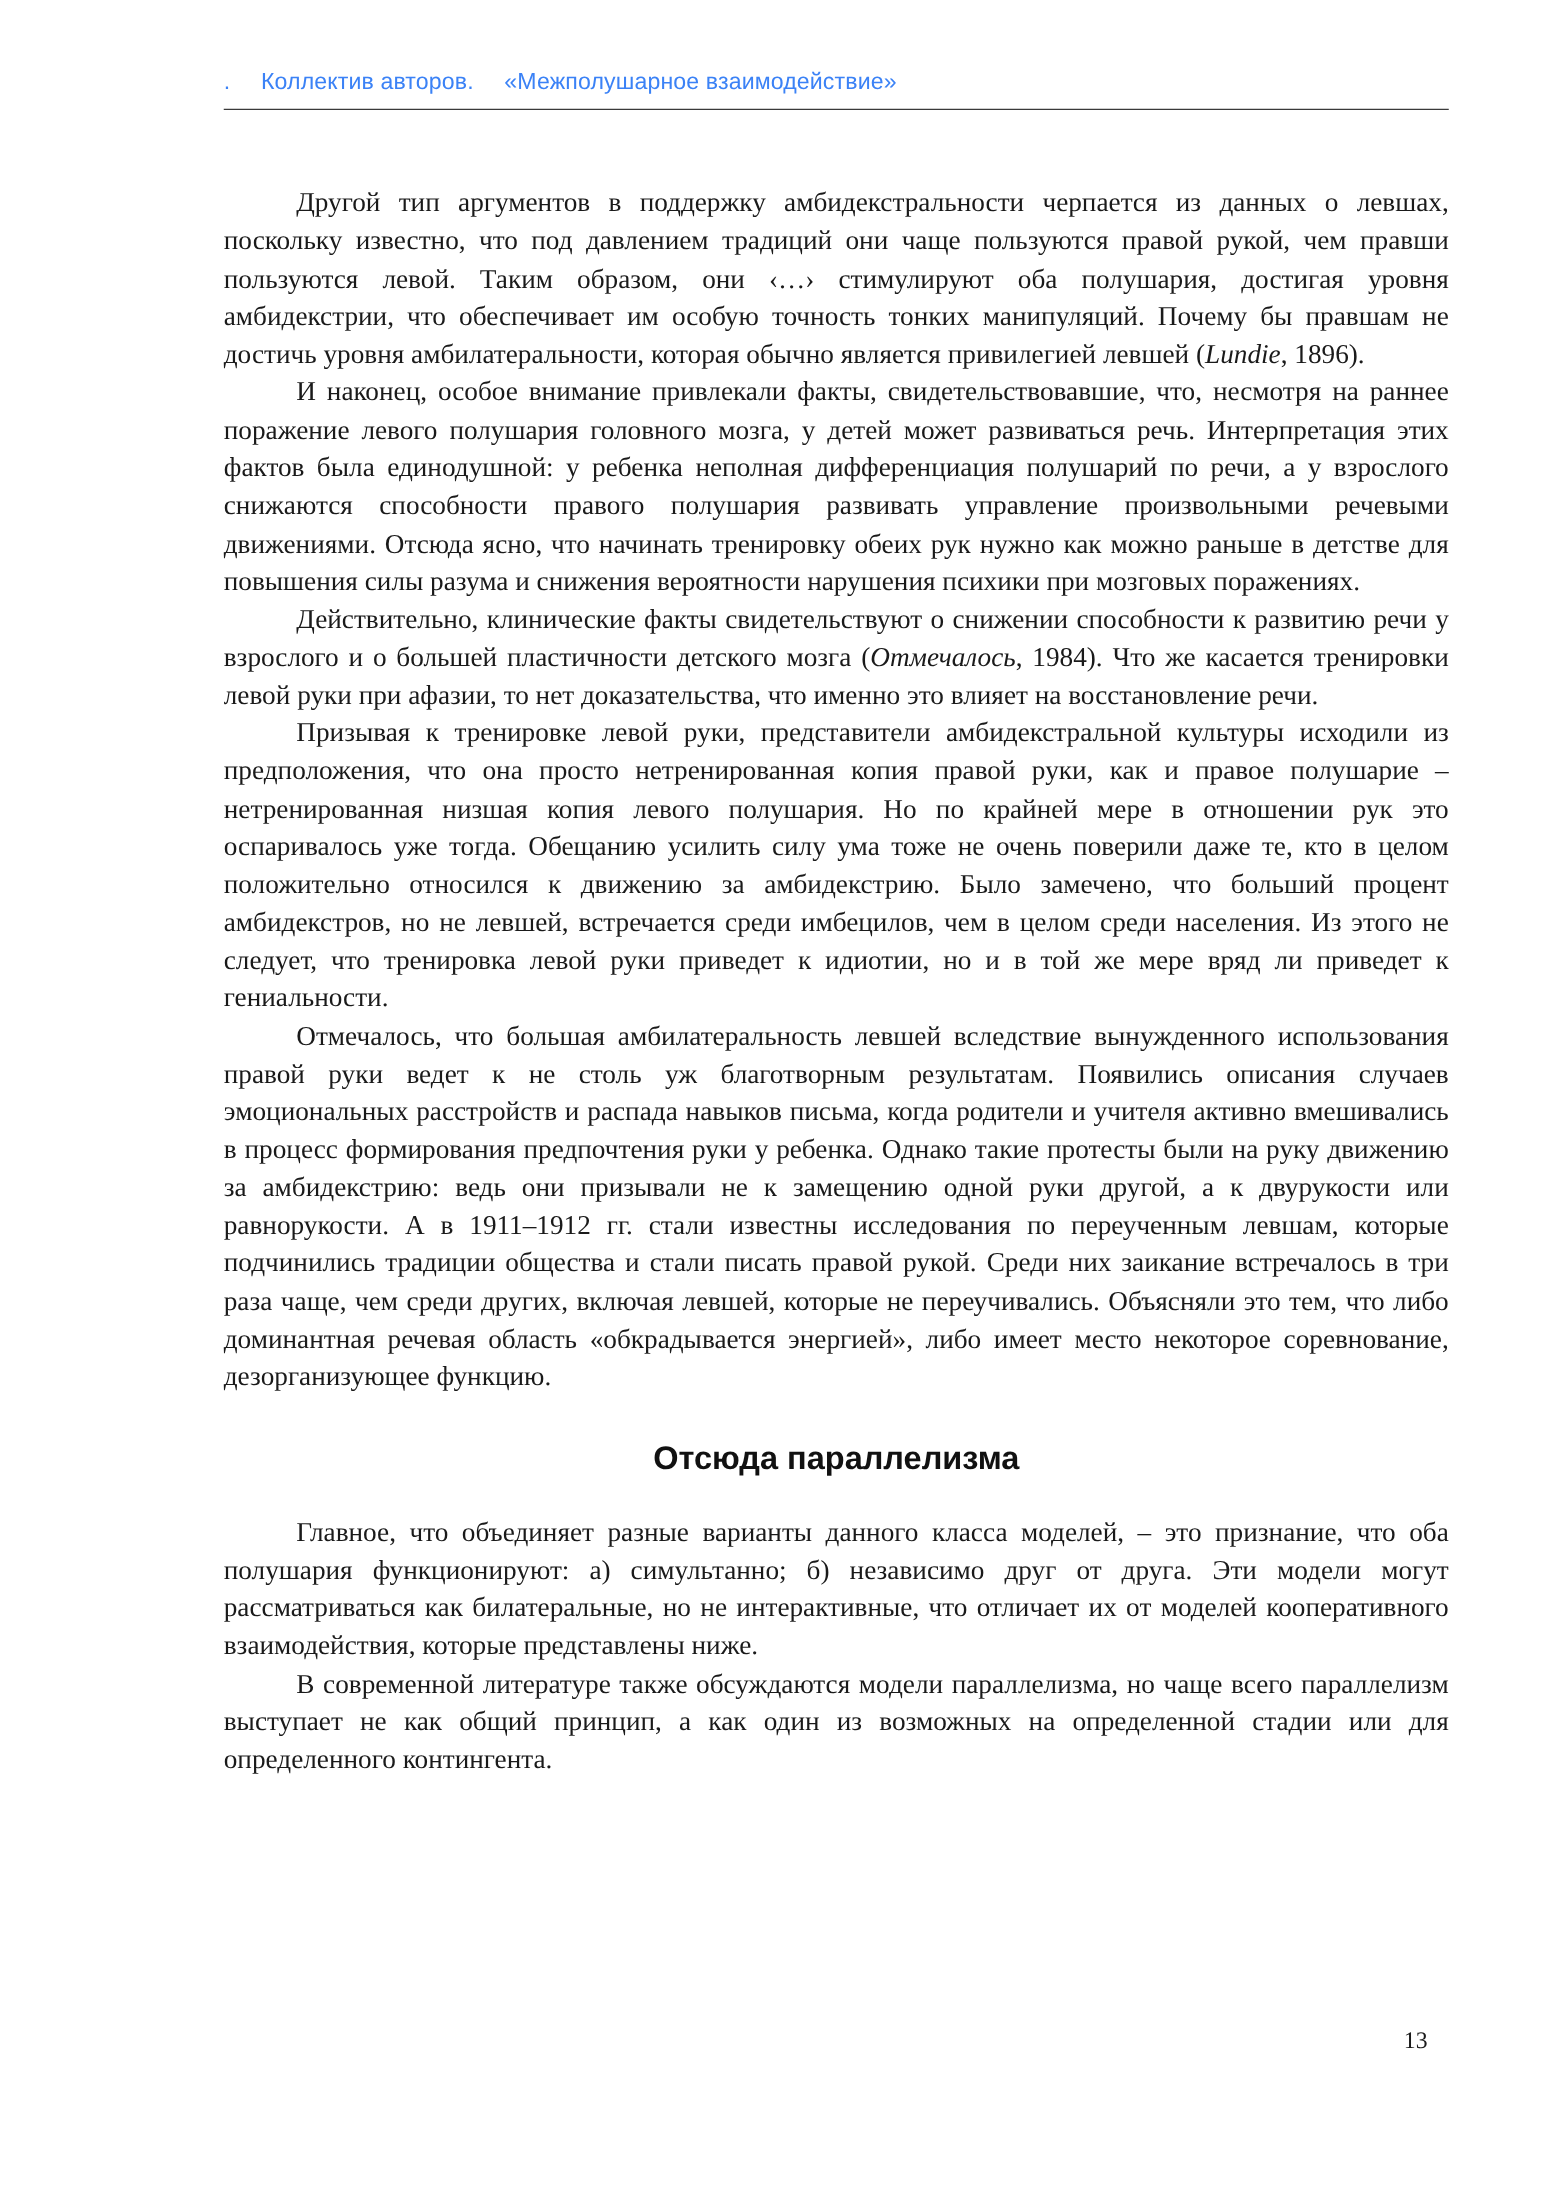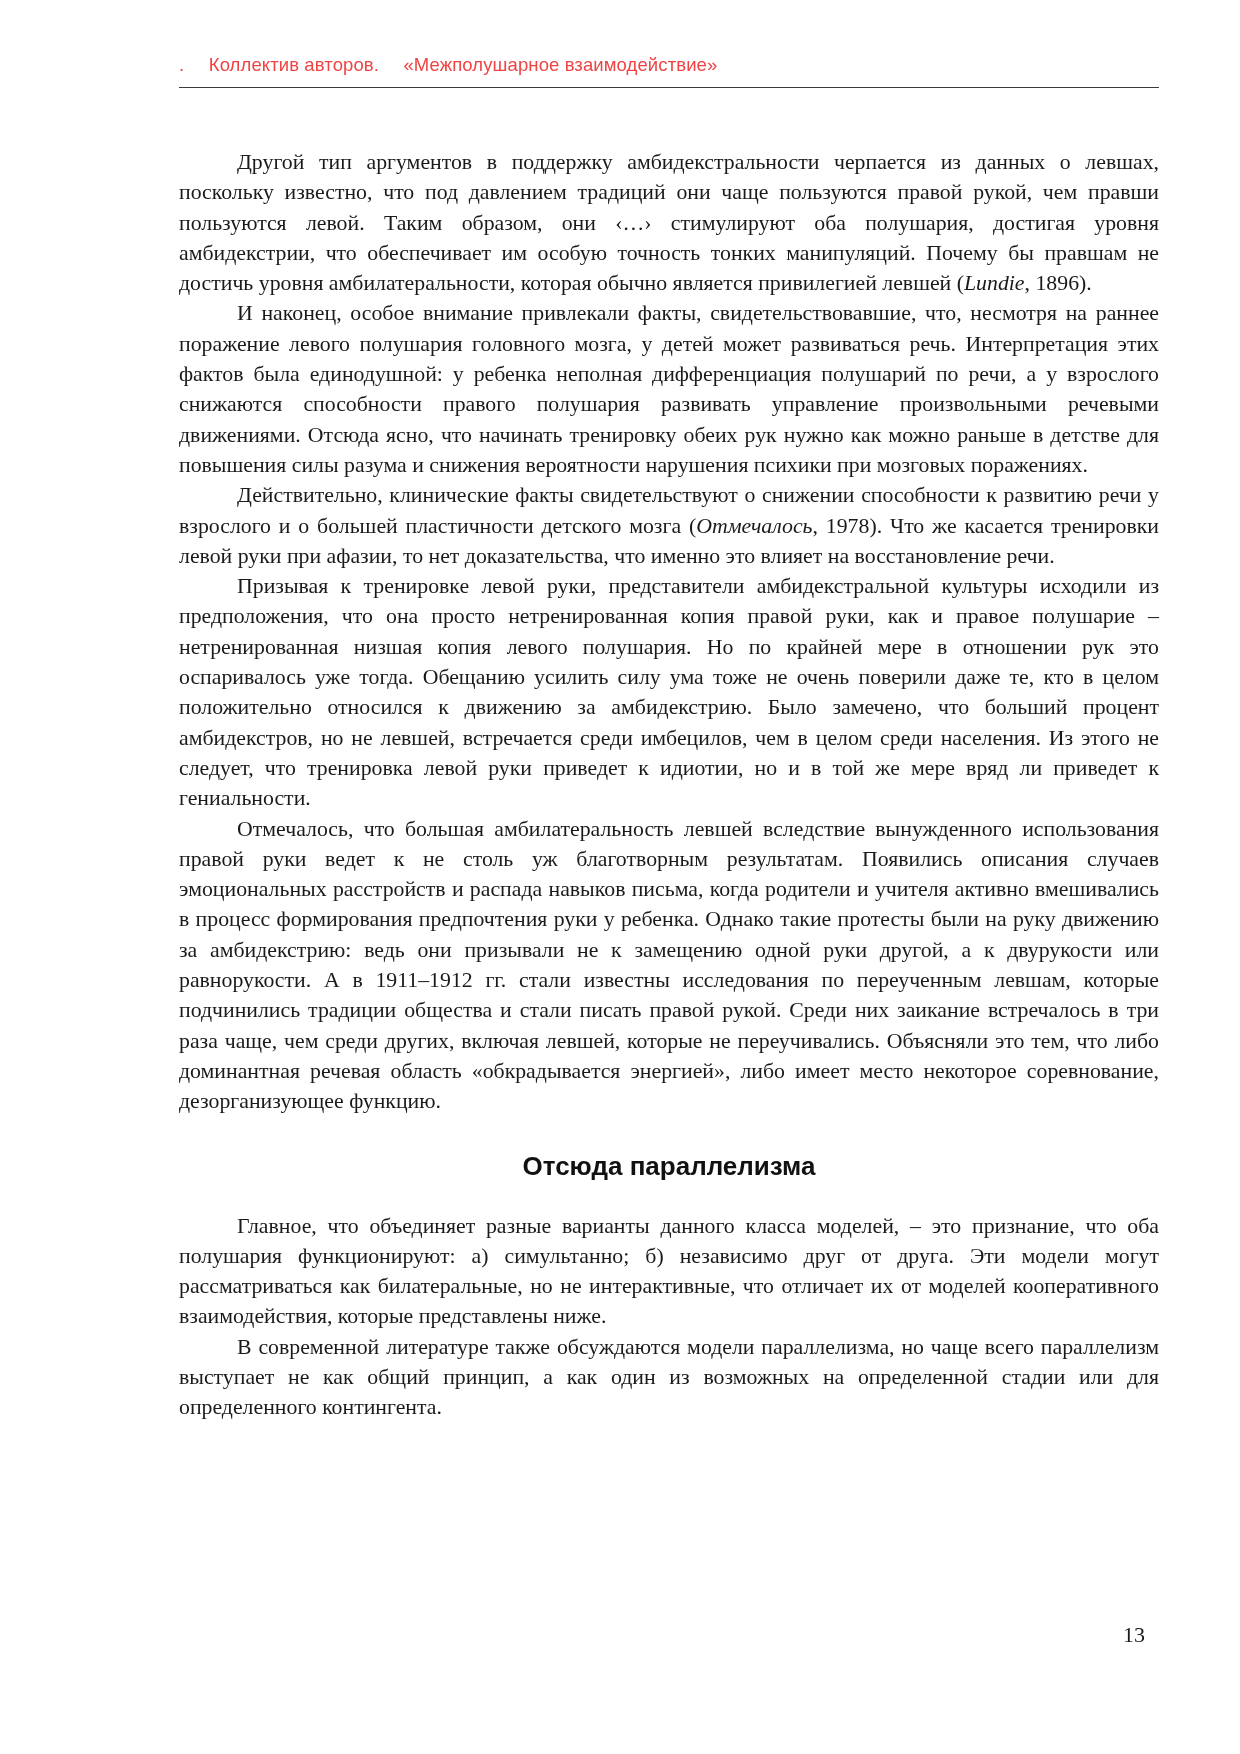--- a/index.html
+++ b/index.html
@@ -14,21 +14,21 @@
       overflow: hidden;
       color: #1a1a1a;
     }
     .running-header {
       position: absolute;
       left: 179px;
       top: 54px;
       width: 980px;
       font-family: "Liberation Sans", sans-serif;
       font-size: 18.5px;
-      color: #ef4444;
+      color: #3b82f6;
       letter-spacing: 0.1px;
       white-space: nowrap;
     }
     .running-header .sep {
       display: inline-block;
       width: 14px;
     }
     .header-rule {
       position: absolute;
       left: 179px;
@@ -63,41 +63,41 @@
       color: #111111;
       margin: 34px 0 30px 0;
       line-height: 30px;
       text-indent: 0;
     }
     .page-number {
       position: absolute;
       left: 1123px;
       top: 1622px;
       font-family: "Liberation Serif", serif;
-      font-size: 22px;
+      font-size: 19px;
       color: #1a1a1a;
     }
   </style>
 </head>
 <body>
 
 <div class="running-header">
   <span>.</span>
   <span class="sep"></span>
   <span>Коллектив авторов.</span>
   <span class="sep"></span>
   <span>«Межполушарное взаимодействие»</span>
 </div>
 <div class="header-rule"></div>
 
 <div class="content">
   <div id="before-heading">
       <p><span>Другой тип аргументов в поддержку амбидекстральности черпается из данных о левшах, поскольку известно, что под давлением традиций они чаще пользуются правой рукой, чем правши пользуются левой. Таким образом, они ‹…› стимулируют оба полушария, достигая уровня амбидекстрии, что обеспечивает им особую точность тонких манипуляций. Почему бы правшам не достичь уровня амбилатеральности, которая обычно является привилегией левшей (</span><em>Lundie</em><span>, 1896).</span></p>
       <p><span>И наконец, особое внимание привлекали факты, свидетельствовавшие, что, несмотря на раннее поражение левого полушария головного мозга, у детей может развиваться речь. Интерпретация этих фактов была единодушной: у ребенка неполная дифференциация полушарий по речи, а у взрослого снижаются способности правого полушария развивать управление произвольными речевыми движениями. Отсюда ясно, что начинать тренировку обеих рук нужно как можно раньше в детстве для повышения силы разума и снижения вероятности нарушения психики при мозговых поражениях.</span></p>
-      <p><span>Действительно, клинические факты свидетельствуют о снижении способности к развитию речи у взрослого и о большей пластичности детского мозга (</span><em>Отмечалось</em><span>, 1978). Что же касается тренировки левой руки при афазии, то нет доказательства, что именно это влияет на восстановление речи.</span></p>
+      <p><span>Действительно, клинические факты свидетельствуют о снижении способности к развитию речи у взрослого и о большей пластичности детского мозга (</span><em>Отмечалось</em><span>, 1984). Что же касается тренировки левой руки при афазии, то нет доказательства, что именно это влияет на восстановление речи.</span></p>
       <p><span>Призывая к тренировке левой руки, представители амбидекстральной культуры исходили из предположения, что она просто нетренированная копия правой руки, как и правое полушарие – нетренированная низшая копия левого полушария. Но по крайней мере в отношении рук это оспаривалось уже тогда. Обещанию усилить силу ума тоже не очень поверили даже те, кто в целом положительно относился к движению за амбидекстрию. Было замечено, что больший процент амбидекстров, но не левшей, встречается среди имбецилов, чем в целом среди населения. Из этого не следует, что тренировка левой руки приведет к идиотии, но и в той же мере вряд ли приведет к гениальности.</span></p>
       <p><span>Отмечалось, что большая амбилатеральность левшей вследствие вынужденного использования правой руки ведет к не столь уж благотворным результатам. Появились описания случаев эмоциональных расстройств и распада навыков письма, когда родители и учителя активно вмешивались в процесс формирования предпочтения руки у ребенка. Однако такие протесты были на руку движению за амбидекстрию: ведь они призывали не к замещению одной руки другой, а к двурукости или равнорукости. А в 1911–1912 гг. стали известны исследования по переученным левшам, которые подчинились традиции общества и стали писать правой рукой. Среди них заикание встречалось в три раза чаще, чем среди других, включая левшей, которые не переучивались. Объясняли это тем, что либо доминантная речевая область «обкрадывается энергией», либо имеет место некоторое соревнование, дезорганизующее функцию.</span></p>
     </div>
   <h2 class="section-heading">Отсюда параллелизма</h2>
   <div id="after-heading">
       <p><span>Главное, что объединяет разные варианты данного класса моделей, – это признание, что оба полушария функционируют: а) симультанно; б) независимо друг от друга. Эти модели могут рассматриваться как билатеральные, но не интерактивные, что отличает их от моделей кооперативного взаимодействия, которые представлены ниже.</span></p>
       <p><span>В современной литературе также обсуждаются модели параллелизма, но чаще всего параллелизм выступает не как общий принцип, а как один из возможных на определенной стадии или для определенного контингента.</span></p>
     </div>
 </div>
 

